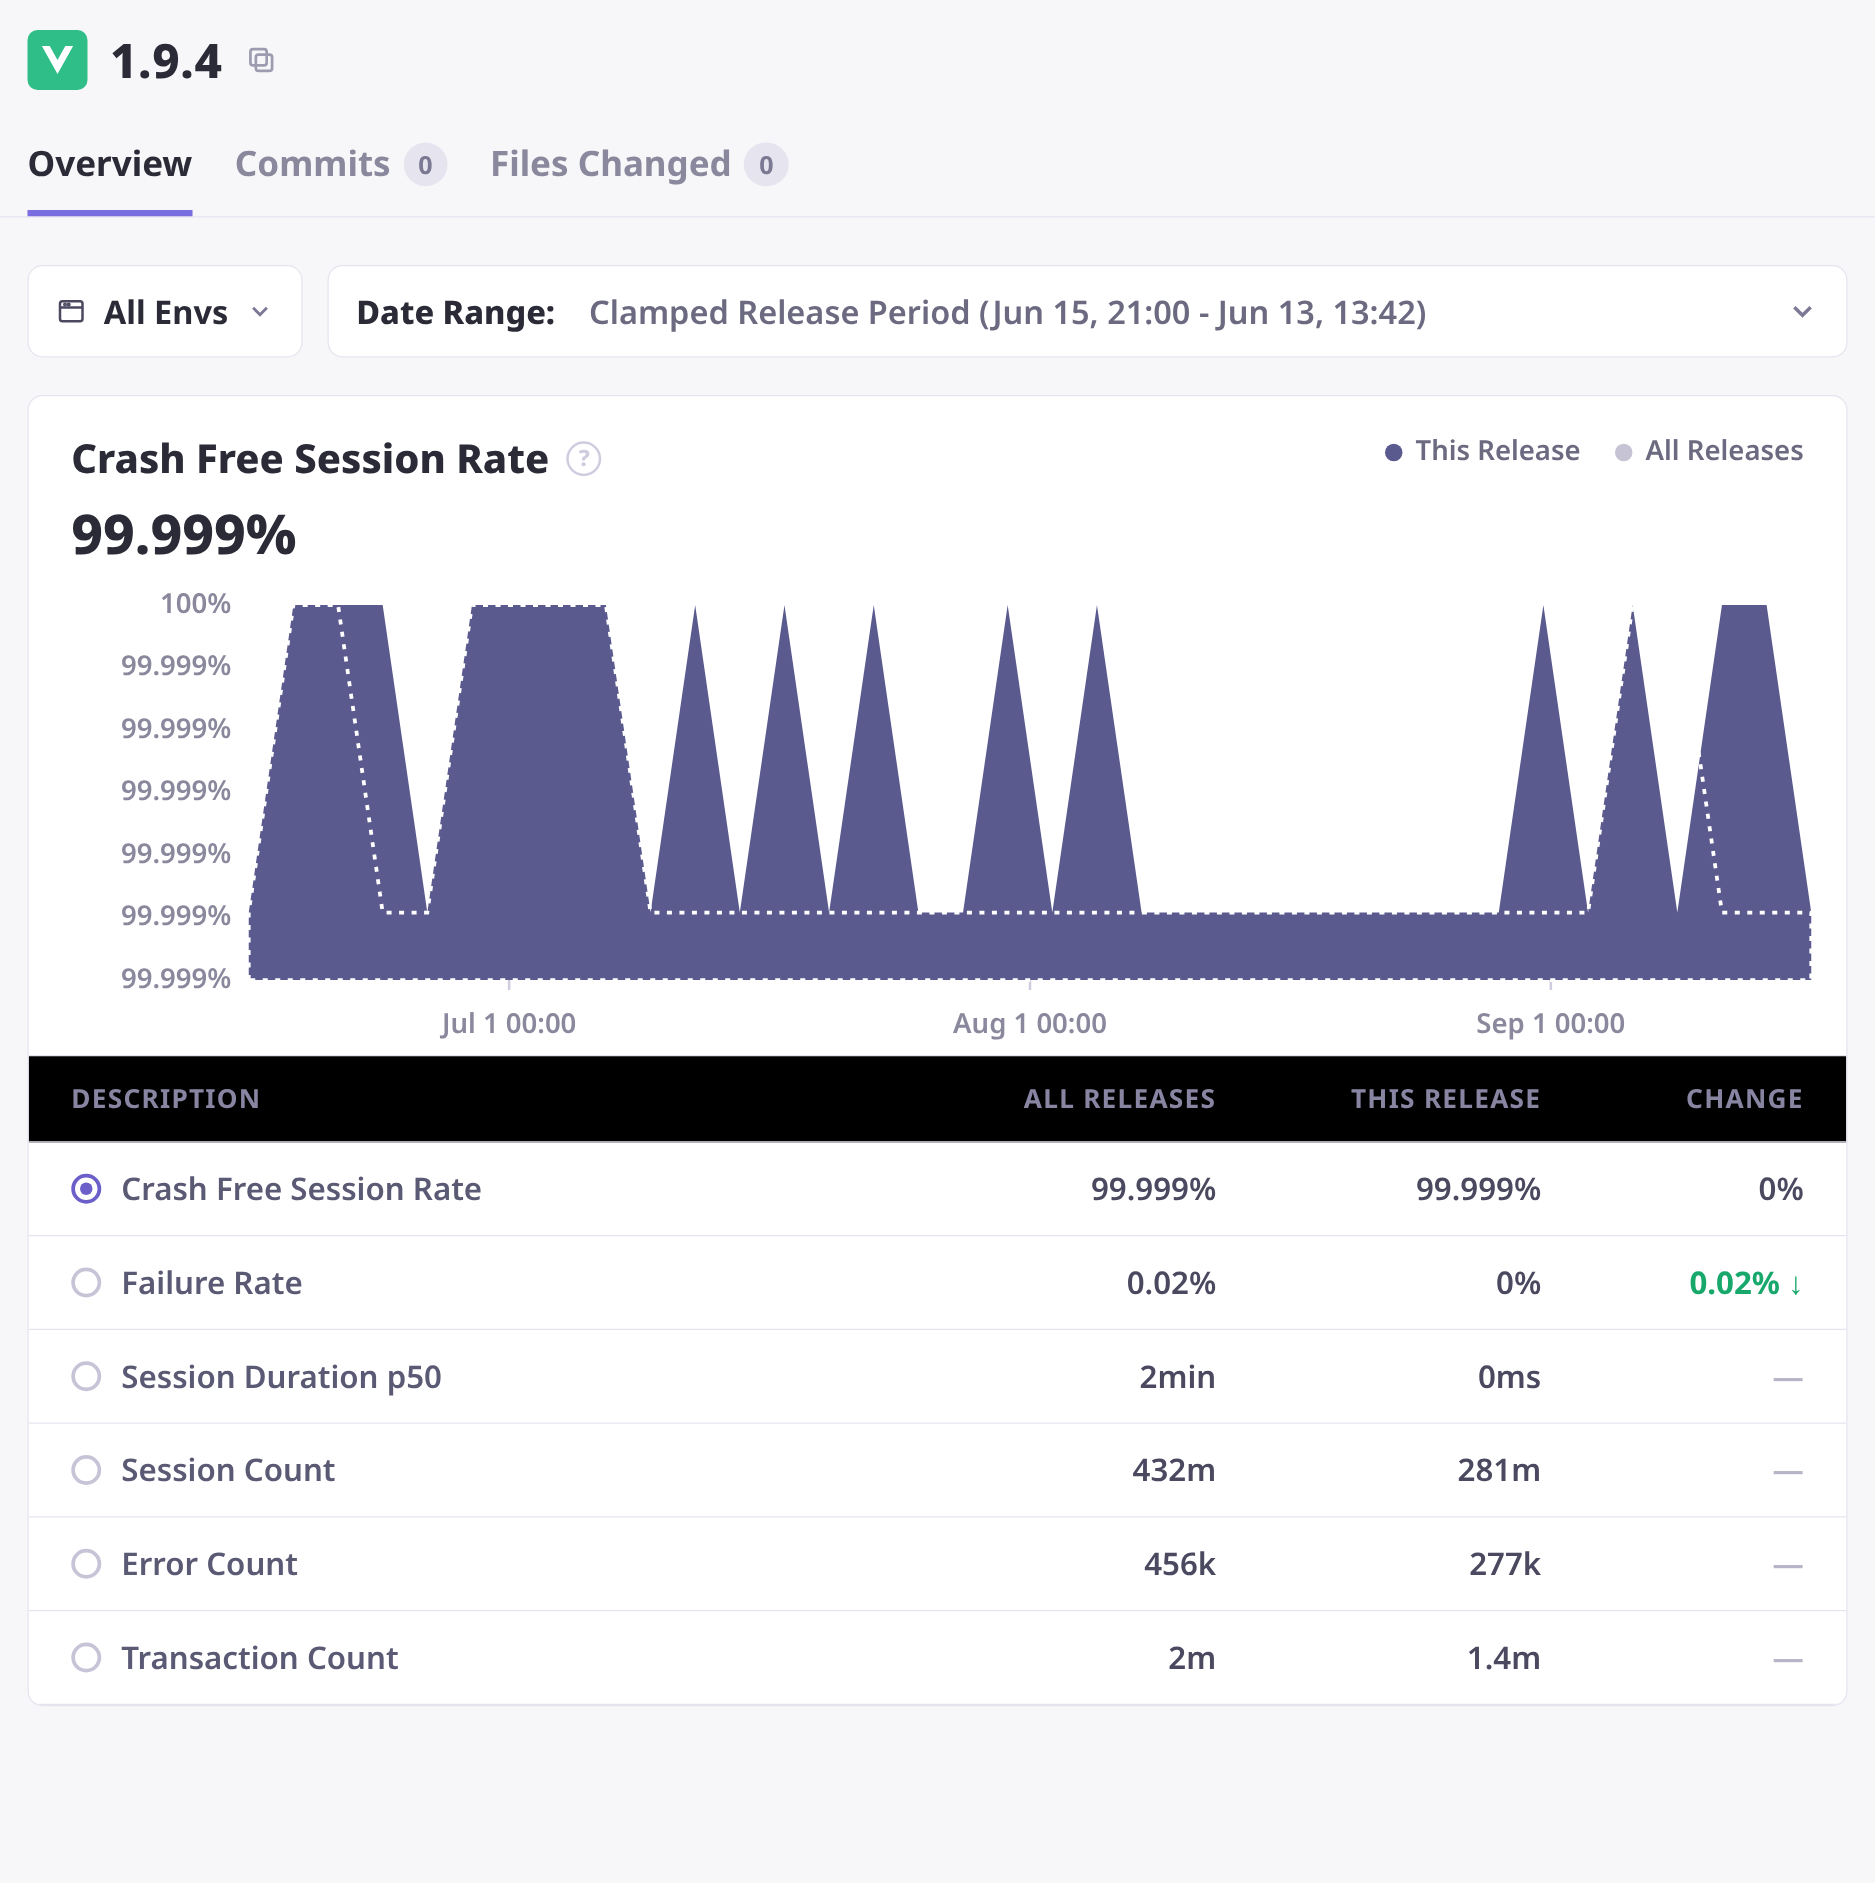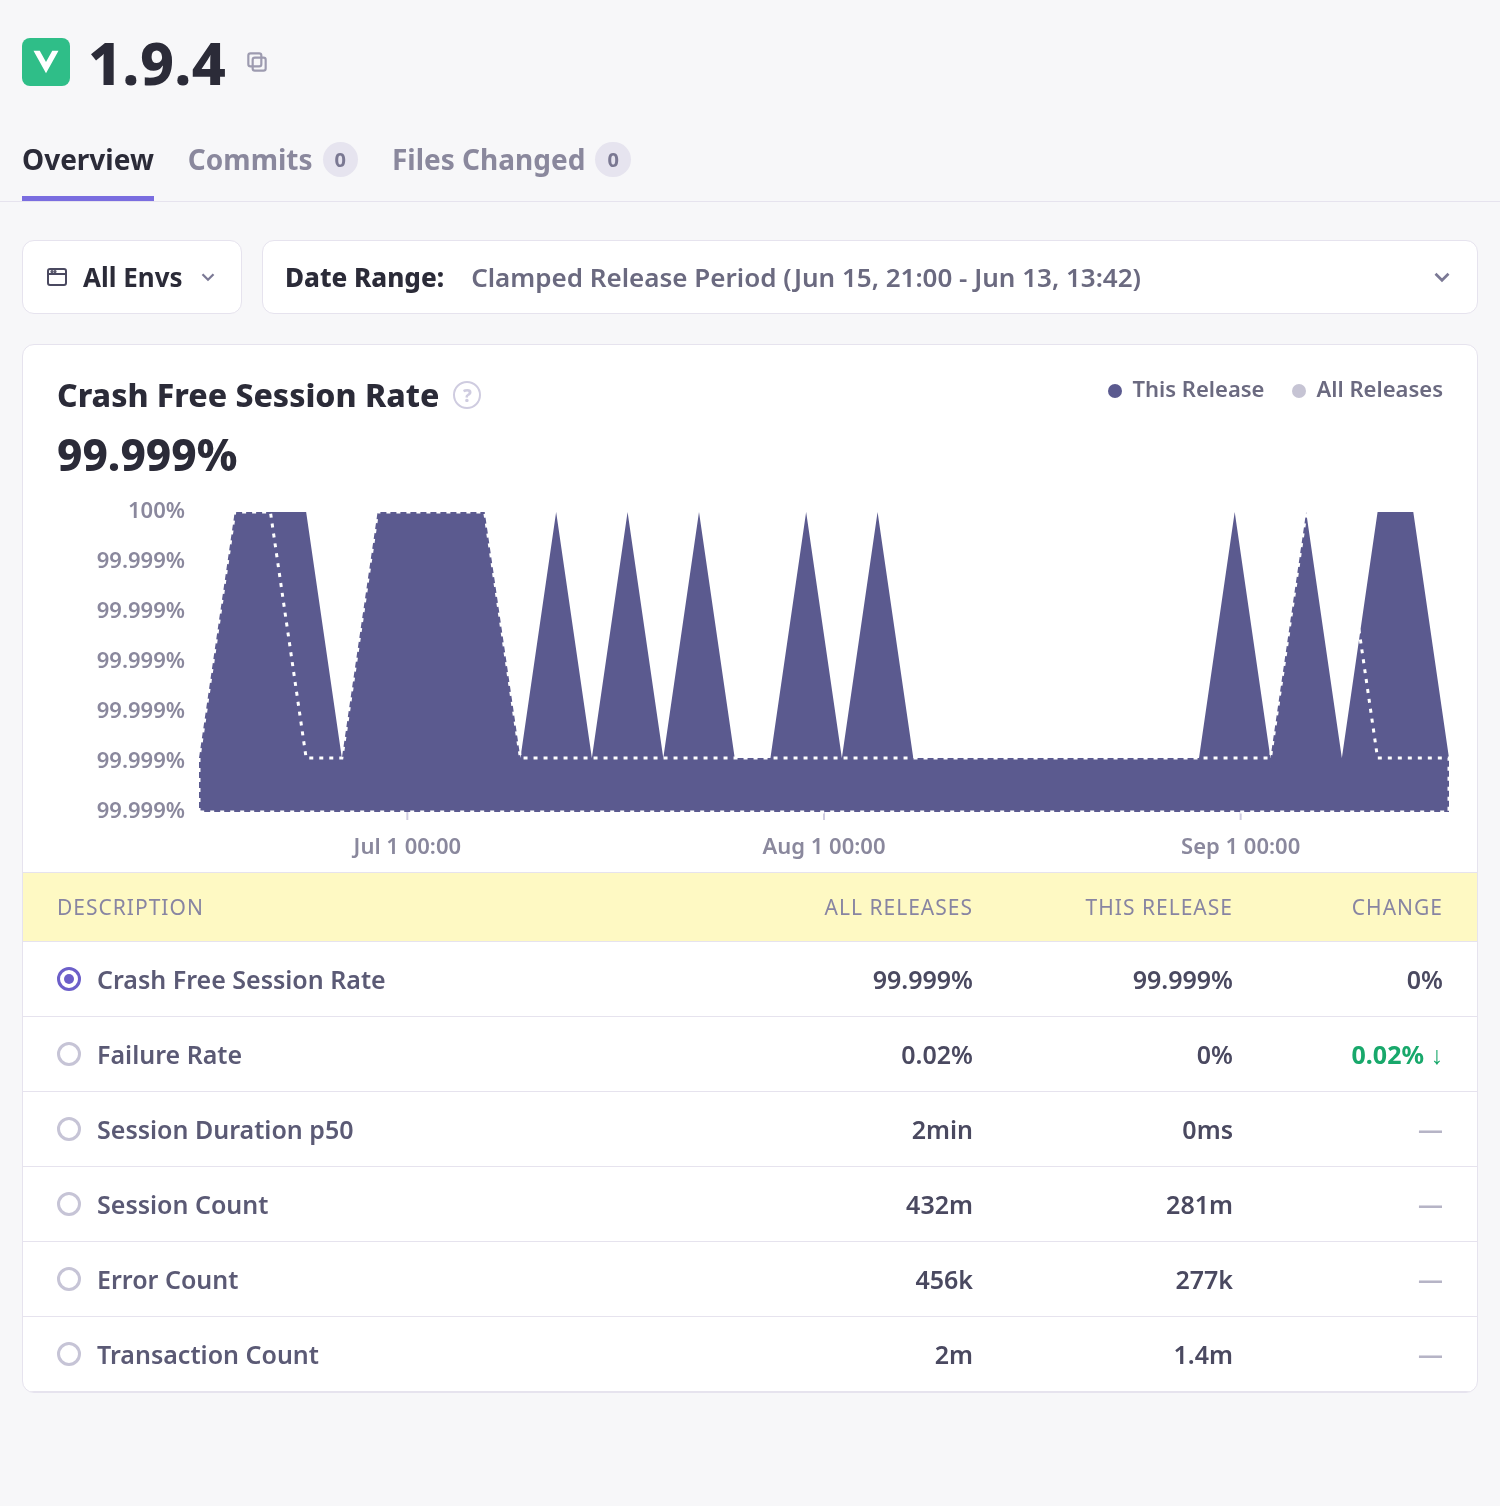--- a/index.html
+++ b/index.html
@@ -14,21 +14,21 @@
     --green:#18a86b;
   }
   *{box-sizing:border-box}
   html,body{margin:0;padding:0}
   body{
     width:1500px;background:var(--bg);font-family:system-ui,-apple-system,Segoe UI,Roboto,Helvetica,Arial,sans-serif;
     color:var(--text);-webkit-font-smoothing:antialiased;
   }
   .header{padding:22px 22px 0 22px;display:flex;align-items:center;gap:18px}
   .logo{width:48px;height:48px;border-radius:8px;background:#2fbe88;display:flex;align-items:center;justify-content:center}
-  .version{font-size:59px;font-weight:800;letter-spacing:.5px}
+  .version{font-size:38px;font-weight:800;letter-spacing:.5px}
   .copy-icon{color:#9d9bb0}
   .tabs{display:flex;gap:34px;padding:38px 22px 0 22px;border-bottom:1px solid var(--border)}
   .tab{display:flex;align-items:center;gap:10px;font-size:28px;font-weight:700;color:var(--muted);padding-bottom:18px;cursor:pointer;border-bottom:5px solid transparent}
   .tab.active{color:var(--text);border-bottom-color:#7a6de0}
   .badge{font-size:20px;font-weight:700;color:#7a7892;background:#e6e4ef;border-radius:999px;padding:4px 12px}
   .controls{display:flex;gap:20px;padding:38px 22px 0 22px}
   .ctrl{display:flex;align-items:center;gap:14px;background:var(--panel);border:1.5px solid var(--border);border-radius:12px;padding:18px 22px;font-size:26px}
   .env{min-width:220px;font-weight:700}
   .range{flex:1;justify-content:space-between}
   .range .lab{font-weight:800}
@@ -39,21 +39,21 @@
   .ptitle{display:flex;align-items:center;gap:14px;font-size:32px;font-weight:800}
   .help{width:28px;height:28px;border:2.5px solid #cfcce0;border-radius:50%;display:inline-flex;align-items:center;justify-content:center;color:#cfcce0;font-size:18px;font-weight:800}
   .legend{display:flex;gap:28px;font-size:22px;color:var(--muted2);font-weight:600}
   .dot{width:14px;height:14px;border-radius:50%;display:inline-block;margin-right:10px;vertical-align:-1px}
   .dot.purple{background:var(--indigo)}
   .dot.grey{background:#c6c4d4}
   .pbig{font-size:44px;font-weight:800;padding:8px 34px 0 34px}
   .chart{padding:18px 6px 0 6px}
   .table{width:100%;border-top:1px solid var(--border)}
   .thead,.trow{display:grid;grid-template-columns:1fr 260px 260px 210px;align-items:center;padding:20px 34px;font-size:25px}
-  .thead{background:#fef9c3;color:#8885a2;font-weight:400;letter-spacing:1px;font-size:21px;border-bottom:1px solid var(--border)}
+  .thead{background:#000000;color:#8885a2;font-weight:700;letter-spacing:1px;font-size:21px;border-bottom:1px solid var(--border)}
   .thead div:nth-child(n+2),.trow div:nth-child(n+2){text-align:right}
   .trow{border-bottom:1px solid var(--border);color:#4a4960;font-weight:600}
   .trow .desc{display:flex;align-items:center;gap:16px;color:#5b5a75}
   .radio{width:24px;height:24px;border:3px solid #c6c4d6;border-radius:50%;display:inline-block;position:relative}
   .radio.active{border-color:var(--purple)}
   .radio.active::after{content:"";position:absolute;inset:4px;border-radius:50%;background:var(--purple)}
   .chg.green{color:var(--green);font-weight:700}
   .chg.muted{color:#b6b4c6}
   .tfoot{display:flex;align-items:center;gap:14px;padding:20px 34px;color:var(--muted2);font-size:25px;cursor:pointer}
   svg{display:block}

